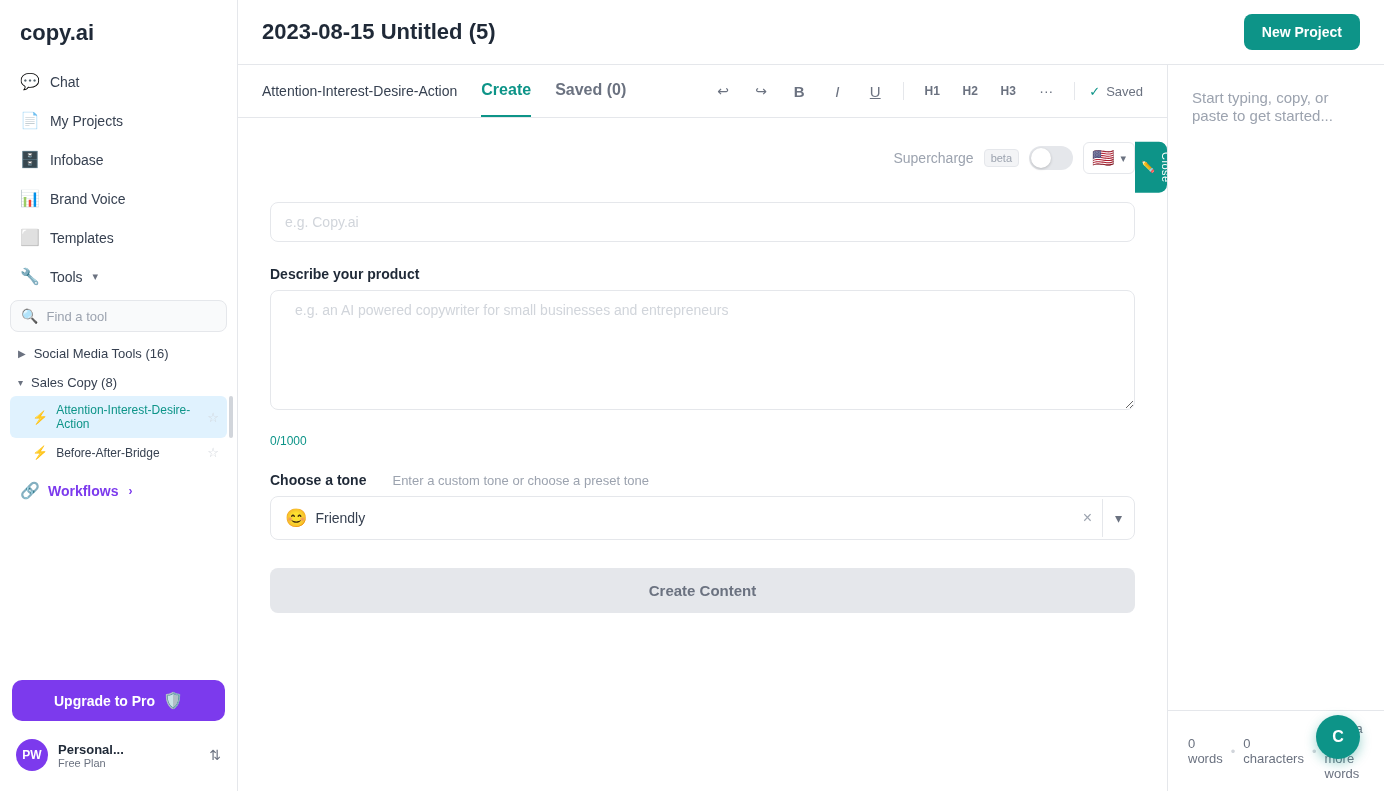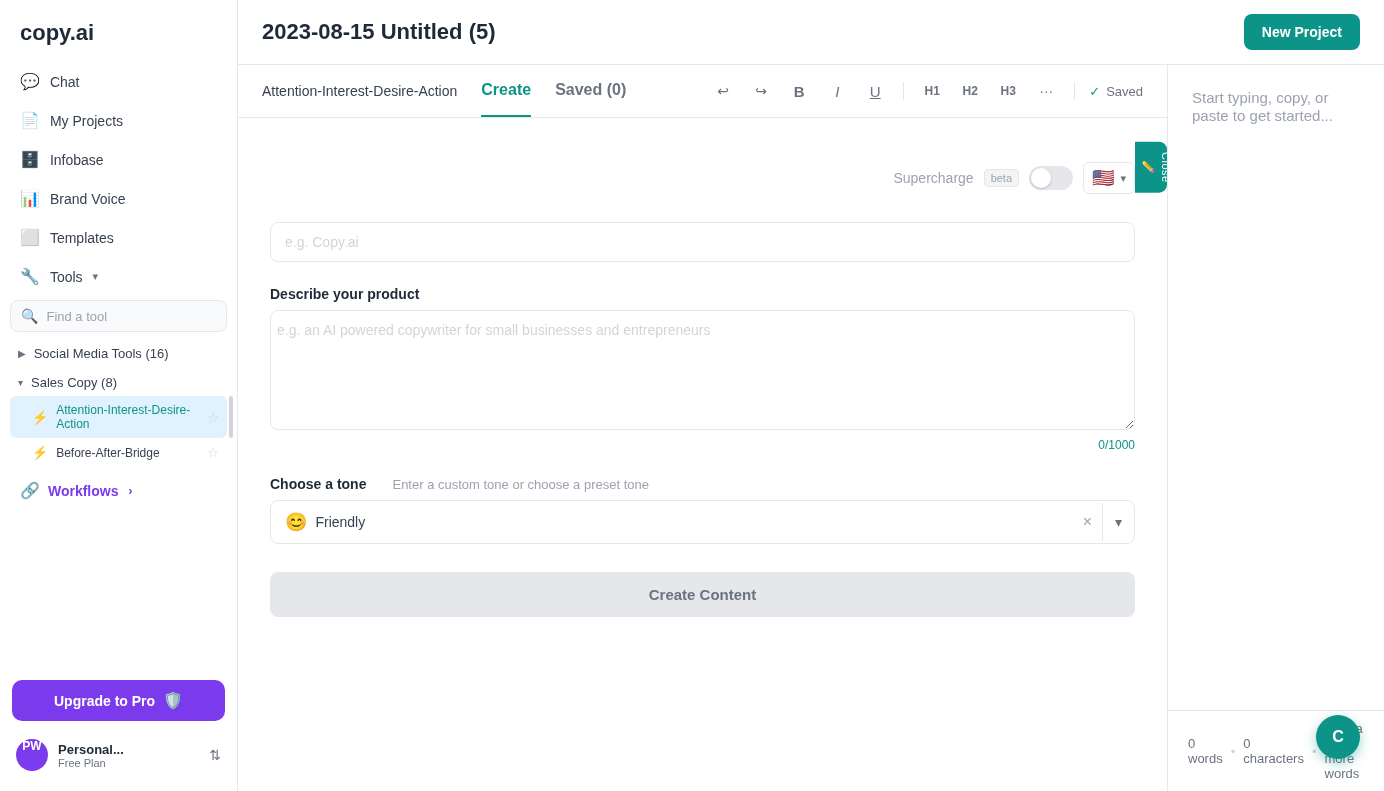--- a/index.html
+++ b/index.html
@@ -119,20 +119,21 @@
       padding: 8px 4px;
       cursor: pointer;
       border-radius: 8px;
     }
     .avatar {
       width: 32px;
       height: 32px;
       background: #7c3aed;
       border-radius: 50%;
       display: flex;
+      align-items: center;
       justify-content: center;
       color: #fff;
       font-size: 12px;
       font-weight: 700;
     }
     .user-info { flex: 1; }
     .user-name { font-size: 13px; font-weight: 600; color: #1f2937; }
     .user-plan { font-size: 11px; color: #6b7280; }
     .user-chevron { color: #6b7280; font-size: 14px; }
 
@@ -223,21 +224,20 @@
       position: relative;
     }
 
     
     .supercharge-bar {
       display: flex;
       align-items: center;
       justify-content: flex-end;
       gap: 10px;
       margin-bottom: 28px;
-      margin-top: 20px;
     }
     .supercharge-label { font-size: 14px; color: #9ca3af; font-weight: 500; }
     .beta-badge {
       background: #f3f4f6;
       border: 1px solid #e5e7eb;
       border-radius: 4px;
       padding: 2px 6px;
       font-size: 11px;
       color: #9ca3af;
     }
@@ -320,34 +320,33 @@
       font-size: 14px;
       color: #374151;
       outline: none;
       margin-bottom: 24px;
     }
     .field-input::placeholder { color: #d1d5db; }
     .field-textarea {
       width: 100%;
       border: 1px solid #e5e7eb;
       border-radius: 8px;
-      padding: 11px 6px;
+      padding: 11px 24px;
       font-size: 14px;
       color: #374151;
       outline: none;
       min-height: 120px;
       resize: vertical;
       font-family: inherit;
     }
     .field-textarea::placeholder { color: #d1d5db; }
     .char-count {
-      text-align: right;
       font-size: 12px;
       color: #0d9488;
-      margin-top: 4px;
+      margin-top: 20px;
       margin-bottom: 24px;
     }
 
     
     .tone-row {
       display: flex;
       align-items: center;
       gap: 10px;
       margin-bottom: 8px;
     }

